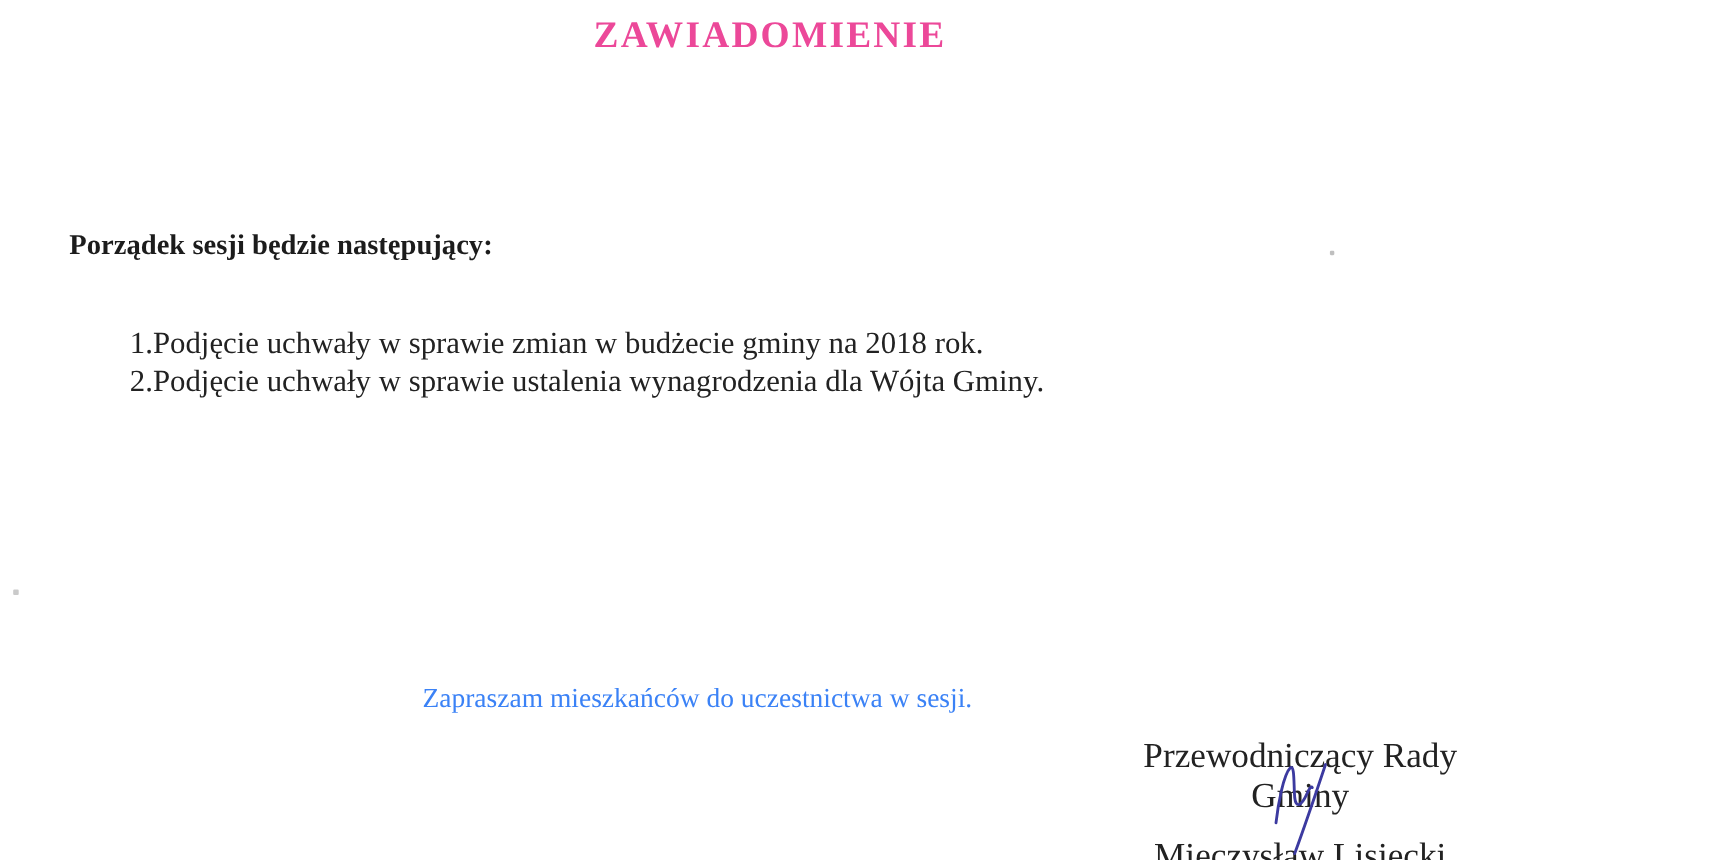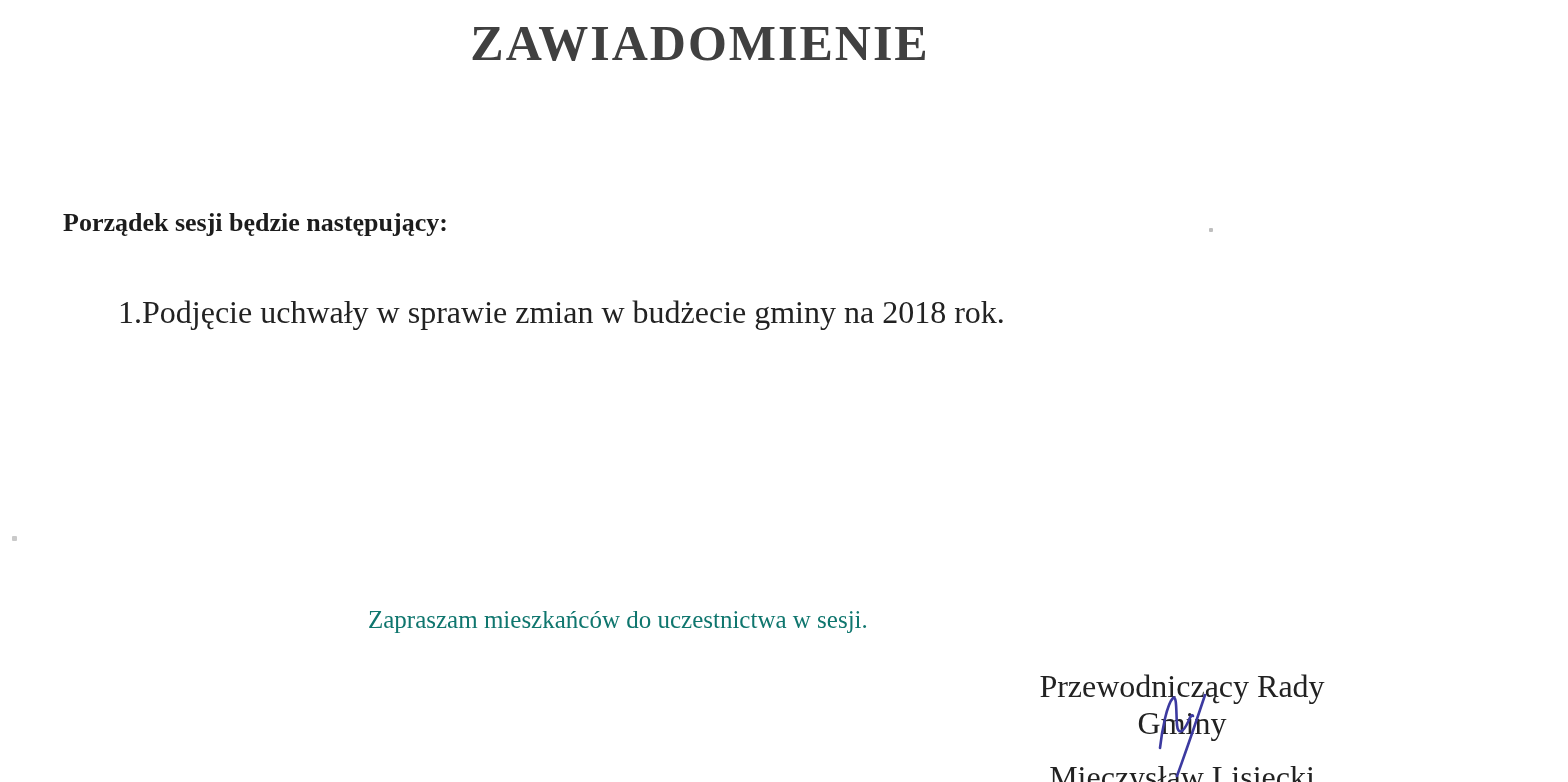--- a/index.html
+++ b/index.html
@@ -17,24 +17,24 @@
     color: #222222;
     -webkit-font-smoothing: antialiased;
   }
   .doc-title {
     position: absolute;
     top: 14px;
     left: 0;
     width: 1400px;
     margin: 0;
     text-align: center;
-    font-size: 50px;
+    font-size: 34px;
     font-weight: 700;
     letter-spacing: 2px;
-    color: #404040;
+    color: #ec4899;
   }
   .intro-paragraph {
     position: absolute;
     top: 110px;
     left: 63px;
     width: 1380px;
     margin: 0;
     font-size: 25px;
     line-height: 38px;
     text-indent: 72px;
@@ -60,31 +60,31 @@
     text-align: center;
   }
   .agenda-list {
     position: absolute;
     top: 296px;
     left: 118px;
     width: 1402px;
     margin: 0;
     padding: 0;
     list-style: none;
-    font-size: 32px;
+    font-size: 28px;
     line-height: 33.5px;
     color: #222222;
   }
   .closing-line {
     position: absolute;
     top: 606px;
     left: 368px;
-    margin: 0;
+    margin: 16px;
     font-size: 25px;
-    color: #0f766e;
+    color: #3b82f6;
   }
   .signature-block {
     position: absolute;
     top: 668px;
     left: 1008px;
     width: 348px;
     text-align: center;
     font-size: 32px;
     color: #222222;
   }
@@ -112,20 +112,21 @@
 
 <div class="scan-page">
 
   <h1 class="doc-title">ZAWIADOMIENIE</h1>
 
 
   <h2 class="agenda-heading">Porządek sesji będzie następujący:</h2>
 
   <ul class="agenda-list">
     <li>1.Podjęcie uchwały w sprawie  zmian w budżecie gminy na 2018 rok.</li>
+    <li>2.Podjęcie uchwały w sprawie ustalenia wynagrodzenia dla Wójta Gminy.</li>
   </ul>
 
   <p class="closing-line">Zapraszam mieszkańców do uczestnictwa w sesji.</p>
 
   <div class="signature-block">
     <span class="signature-role">Przewodniczący Rady Gminy</span>
     <span class="signature-name">Mieczysław Lisiecki</span>
   </div>
 
   <svg class="handwritten-signature" viewBox="0 0 72 94" xmlns="http://www.w3.org/2000/svg" aria-hidden="true">

